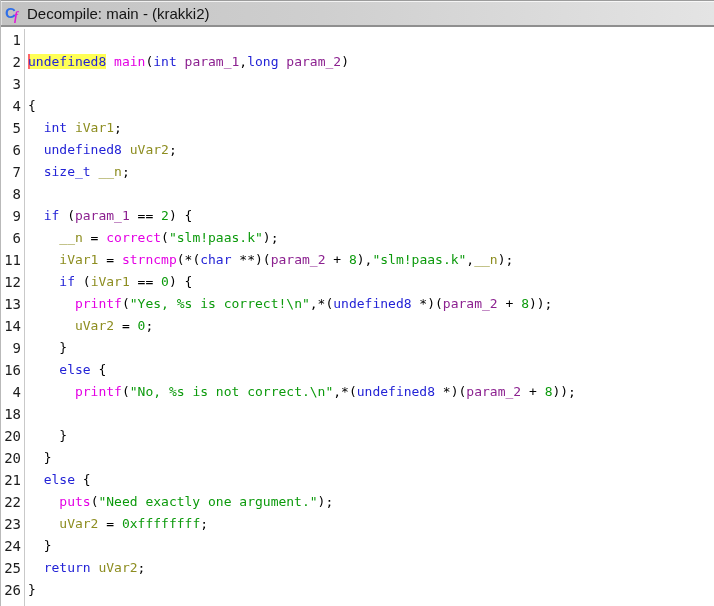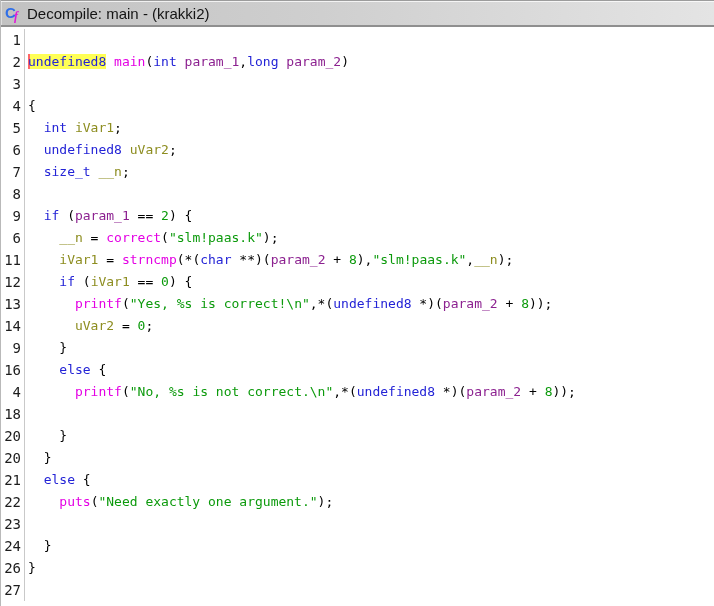--- a/index.html
+++ b/index.html
@@ -189,26 +189,31 @@
       <div class="line">
         <span class="ln">21</span>
         <span class="code"><span class="tok-plain">  </span><span class="tok-type">else</span><span class="tok-plain"> {</span></span>
       </div>
       <div class="line">
         <span class="ln">22</span>
         <span class="code"><span class="tok-plain">    </span><span class="tok-function">puts</span><span class="tok-plain">(</span><span class="tok-string">"Need exactly one argument."</span><span class="tok-plain">);</span></span>
       </div>
       <div class="line">
         <span class="ln">23</span>
+        <span class="code"><span class="tok-plain">    </span><span class="tok-local">uVar2</span><span class="tok-plain"> = </span><span class="tok-number">0xffffffff</span><span class="tok-plain">;</span></span>
       </div>
       <div class="line">
         <span class="ln">24</span>
         <span class="code"><span class="tok-plain">  }</span></span>
       </div>
       <div class="line">
+        <span class="ln">25</span>
+        <span class="code"><span class="tok-plain">  </span><span class="tok-type">return</span><span class="tok-plain"> </span><span class="tok-local">uVar2</span><span class="tok-plain">;</span></span>
+      </div>
+      <div class="line">
         <span class="ln">26</span>
         <span class="code"><span class="tok-plain">}</span></span>
       </div>
       <div class="line">
         <span class="ln">27</span>
         <span class="code"></span>
       </div>
     </div>
 </div>
 

